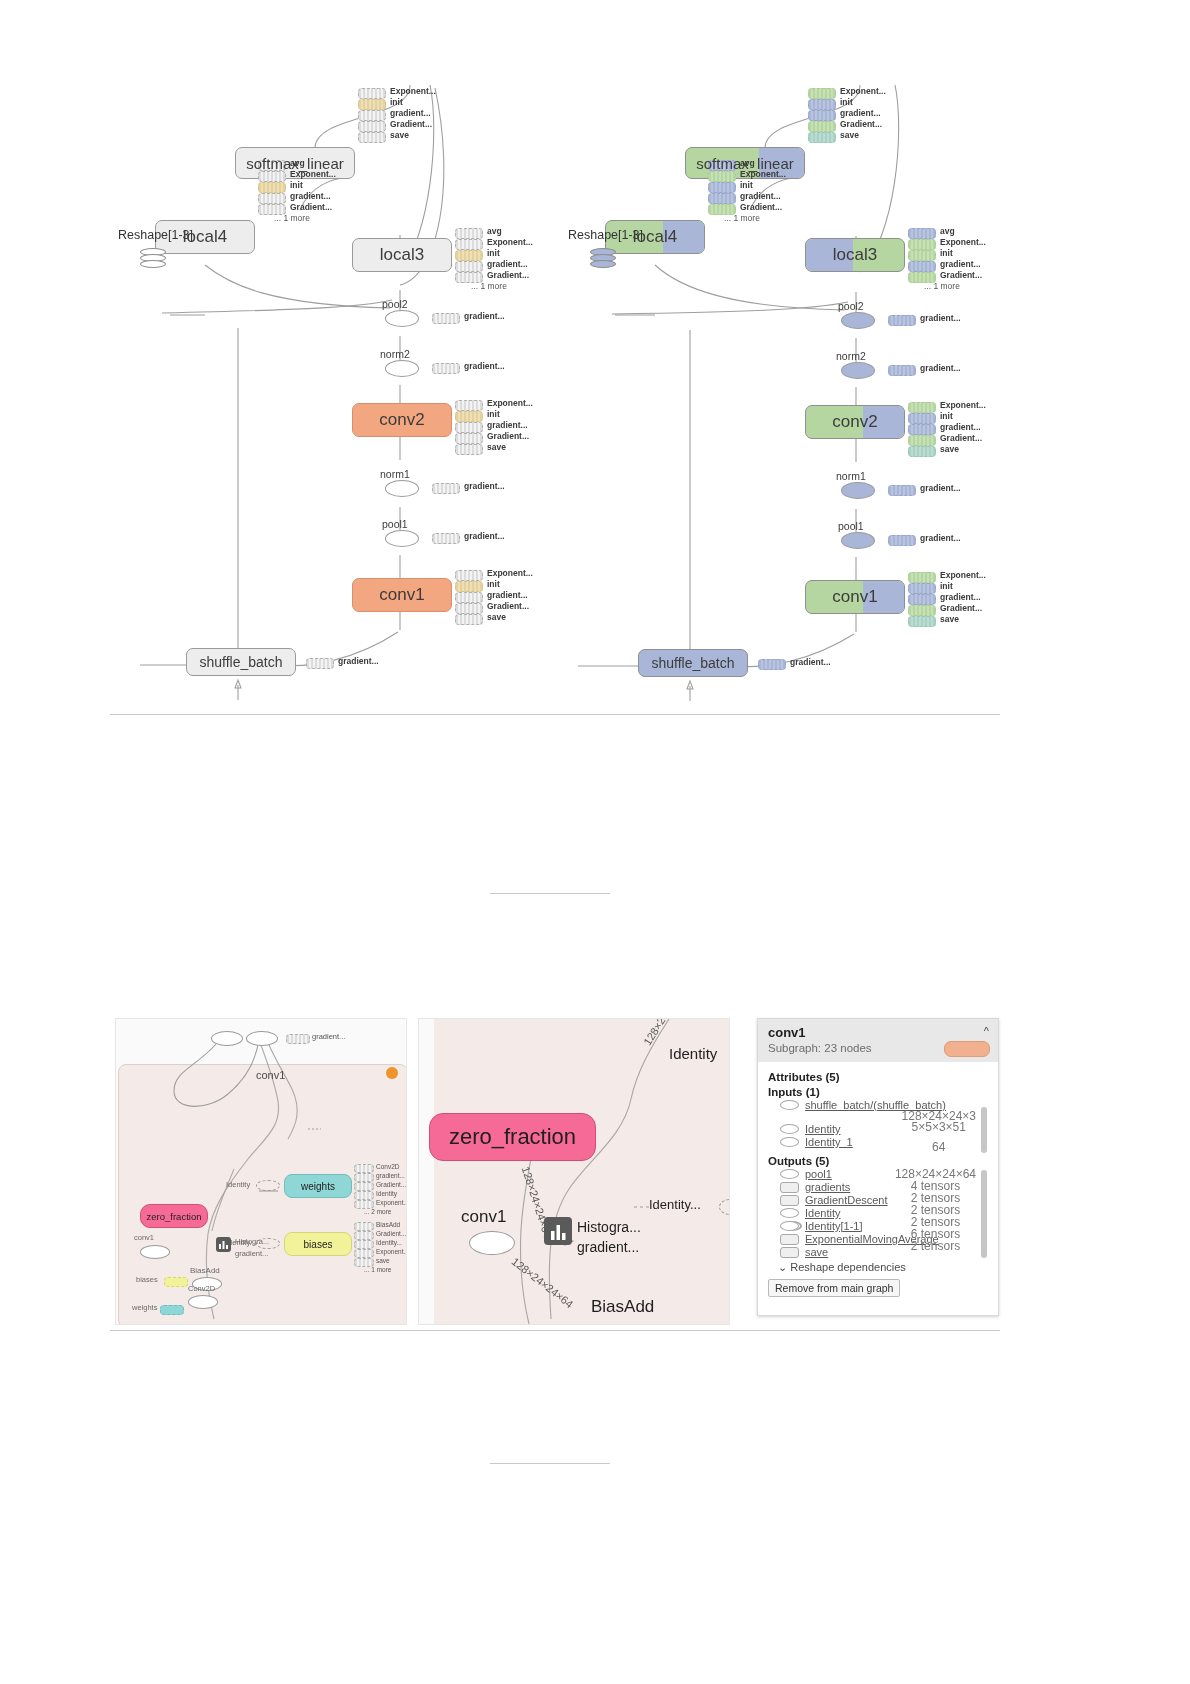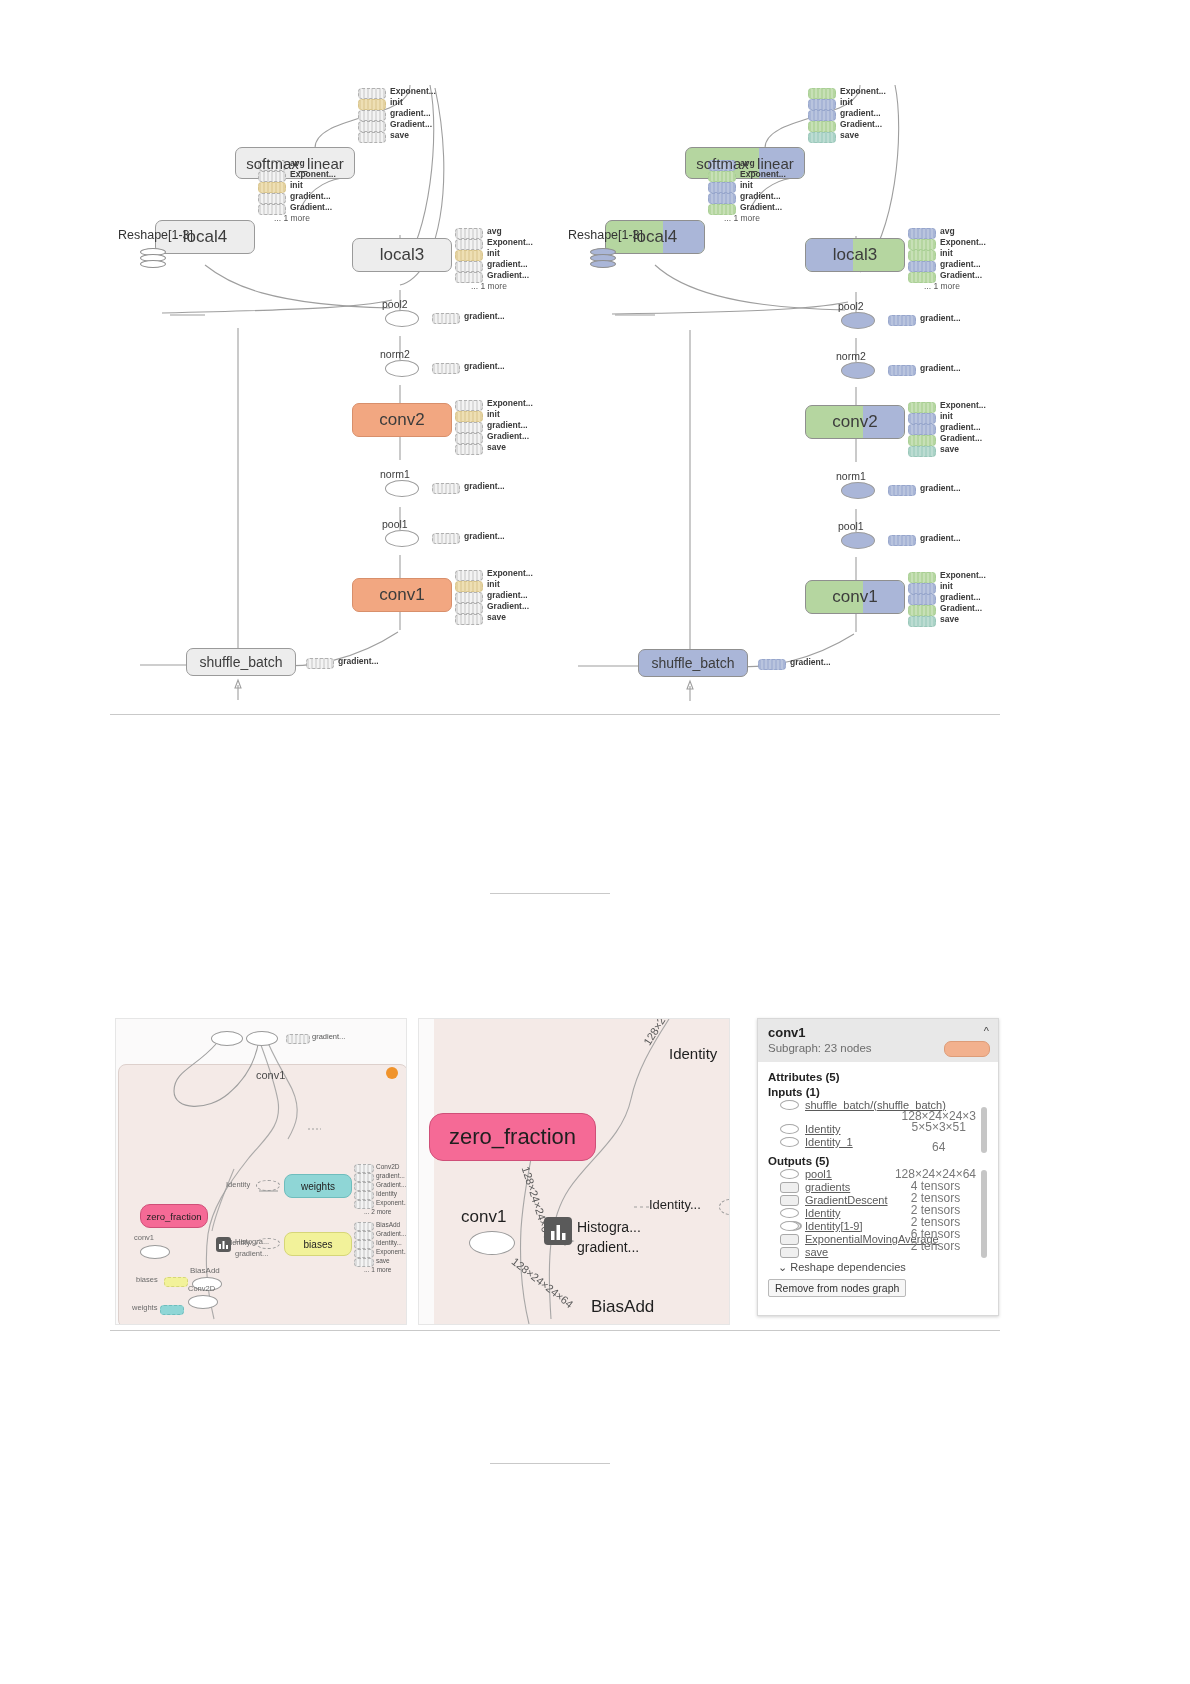--- a/index.html
+++ b/index.html
@@ -543,21 +543,21 @@
           <div class="row">
             <span class="g-rect"></span>
             <span class="nm">GradientDescent</span>
           </div>
           <div class="row">
             <span class="g-oval"></span>
             <span class="nm">Identity</span>
           </div>
           <div class="row">
             <span class="g-stack"></span>
-            <span class="nm">Identity[1-9]</span>
+            <span class="nm">Identity[1-1]</span>
           </div>
           <div class="row">
             <span class="g-rect"></span>
             <span class="nm">ExponentialMovingAverage</span>
           </div>
           <div class="row">
             <span class="g-rect"></span>
             <span class="nm">save</span>
           </div>
           <div class="shapes" style="right:14px;top:1px;">
@@ -566,21 +566,21 @@
             <div style="margin-top:1px;">2 tensors</div>
             <div style="margin-top:1px;">2 tensors</div>
             <div style="margin-top:1px;">2 tensors</div>
             <div style="margin-top:1px;">6 tensors</div>
             <div style="margin-top:1px;">2 tensors</div>
           </div>
           <div class="sbar" style="top:2px;height:88px;"></div>
         </div>
 
         <div class="ctrl">⌄ Reshape dependencies</div>
-        <div class="rmbtn">Remove from nodes graph</div>
+        <div class="rmbtn">Remove from main graph</div>
       </div>
     </div>
 
     <div class="rule" style="left:110px;top:320px;width:890px;"></div>
   </div>
 
   <div class="rule" style="left:490px;top:1463px;width:120px;"></div>
 
 </div>
 

